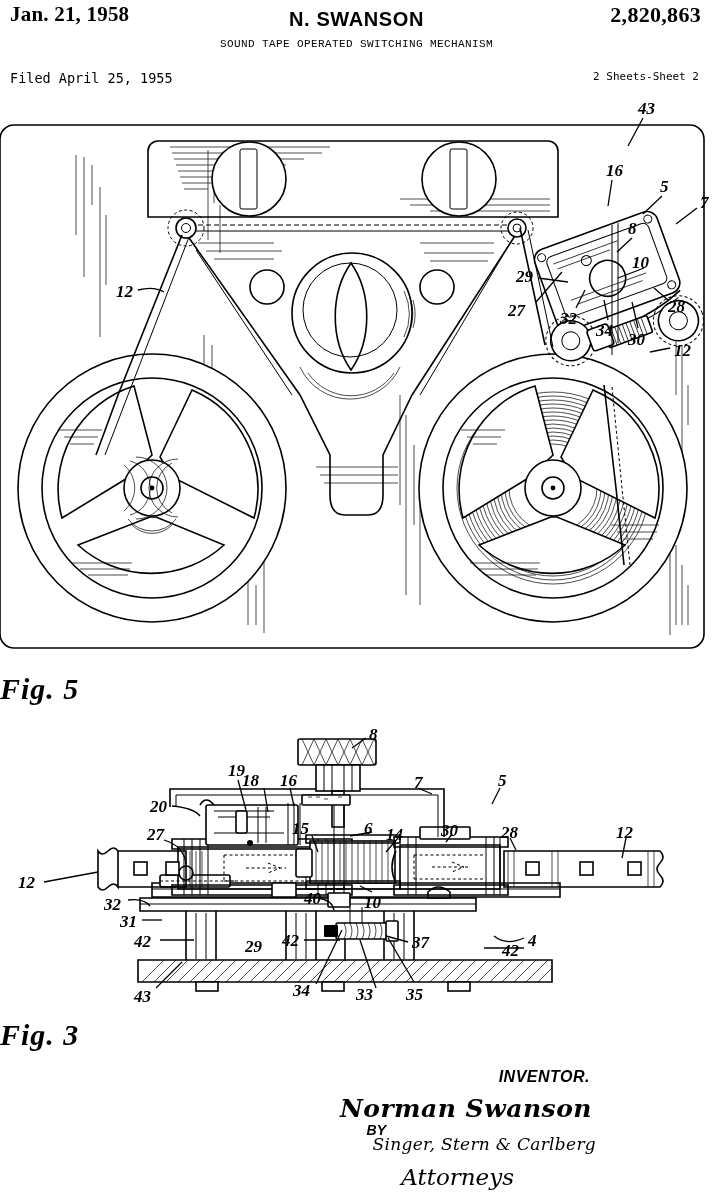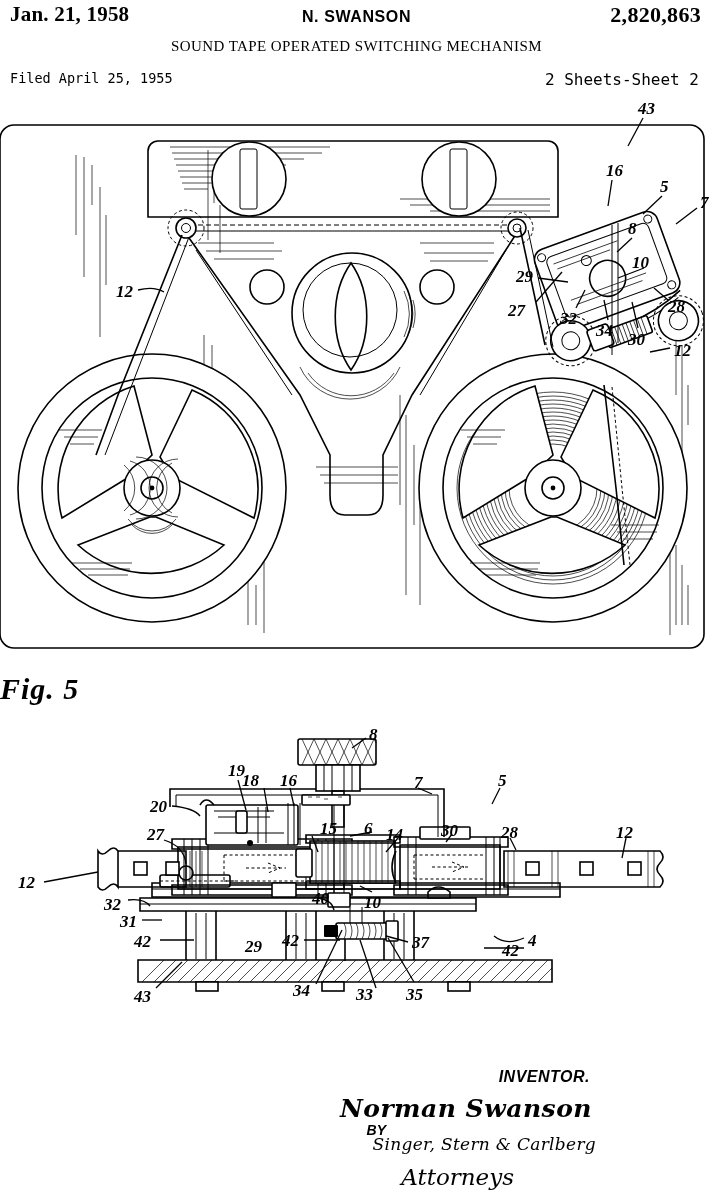--- a/index.html
+++ b/index.html
@@ -13,39 +13,39 @@
   
   .hdr{position:absolute;left:0;top:0;width:713px;height:95px;}
   .hdr-date{
     position:absolute;left:10px;top:2px;
     font-family:"Liberation Serif", serif;
     font-weight:bold;font-size:21px;letter-spacing:.2px;
   }
   .hdr-name{
     position:absolute;left:0;top:8px;width:713px;text-align:center;
     font-family:"Liberation Sans", sans-serif;
-    font-weight:bold;font-size:16px;letter-spacing:.6px;
+    font-weight:bold;font-size:20px;letter-spacing:.6px;
   }
   .hdr-patno{
     position:absolute;right:12px;top:2px;
     font-family:"Liberation Serif", serif;
     font-weight:bold;font-size:22px;letter-spacing:.3px;
   }
   .hdr-title{
     position:absolute;left:0;top:38px;width:713px;text-align:center;
-    font-family:Liberation Serif, serif;
-    font-size:15px;letter-spacing:.4px;
+    font-family:Liberation Mono, monospace;
+    font-size:11px;letter-spacing:.4px;
   }
   .hdr-filed{
     position:absolute;left:10px;top:70px;
     font-family:"DejaVu Sans Mono", monospace;font-size:13.5px;
   }
   .hdr-sheets{
     position:absolute;right:14px;top:70px;
-    font-family:"DejaVu Sans Mono", monospace;font-size:16px;
+    font-family:"DejaVu Sans Mono", monospace;font-size:11px;
   }
 
   
   .figcap{
     position:absolute;
     font-family:"Liberation Serif", serif;
     font-style:italic;font-weight:bold;font-size:30px;letter-spacing:1px;
   }
   #fig5-caption{left:0;top:672px;width:713px;}
   #fig3-caption{left:0;top:1018px;width:713px;}
@@ -467,29 +467,29 @@
   </svg>
 
   <div>
     <div class="ref" style="left:369px;top:726px;">8</div>
     <div class="ref" style="left:228px;top:762px;">19</div>
     <div class="ref" style="left:242px;top:772px;">18</div>
     <div class="ref" style="left:280px;top:772px;">16</div>
     <div class="ref" style="left:414px;top:774px;">7</div>
     <div class="ref" style="left:498px;top:772px;">5</div>
     <div class="ref" style="left:150px;top:798px;">20</div>
-    <div class="ref" style="left:320px;top:820px;text-align:center;">15</div>
+    <div class="ref" style="left:292px;top:820px;text-align:center;">15</div>
     <div class="ref" style="left:364px;top:820px;">6</div>
     <div class="ref" style="left:386px;top:826px;">14</div>
     <div class="ref" style="left:441px;top:822px;">30</div>
     <div class="ref" style="left:501px;top:824px;">28</div>
     <div class="ref" style="left:616px;top:824px;">12</div>
     <div class="ref" style="left:147px;top:826px;">27</div>
     <div class="ref" style="left:18px;top:874px;">12</div>
-    <div class="ref" style="left:312px;top:890px;font-style:italic;">40</div>
+    <div class="ref" style="left:304px;top:890px;font-style:italic;">40</div>
     <div class="ref" style="left:364px;top:894px;">10</div>
     <div class="ref" style="left:104px;top:896px;">32</div>
     <div class="ref" style="left:120px;top:913px;">31</div>
     <div class="ref" style="left:134px;top:933px;">42</div>
     <div class="ref" style="left:245px;top:938px;">29</div>
     <div class="ref" style="left:282px;top:932px;">42</div>
     <div class="ref" style="left:412px;top:934px;">37</div>
     <div class="ref" style="left:528px;top:932px;">4</div>
     <div class="ref" style="left:502px;top:942px;">42</div>
     <div class="ref" style="left:134px;top:988px;">43</div>
@@ -524,20 +524,21 @@
       <path d="M408 942 L386 936"></path>
       <path d="M524 938 q-18 8 -30 -2"></path>
       <path d="M524 948 L484 948"></path>
       <path d="M156 988 L182 962"></path>
       <path d="M316 984 L342 930"></path>
       <path d="M376 988 L360 940"></path>
       <path d="M414 982 L388 938"></path>
     </g>
   </svg>
 
+  <div class="figcap" id="fig3-caption">Fig. 3</div>
 
   <div>
     <div class="sig-inventor">INVENTOR.</div>
     <div class="sig-name">Norman Swanson</div>
     <div class="sig-by">BY</div>
     <div class="sig-firm">Singer, Stern &amp; Carlberg</div>
     <div class="sig-attys">Attorneys</div>
   </div>
 
 </div>

